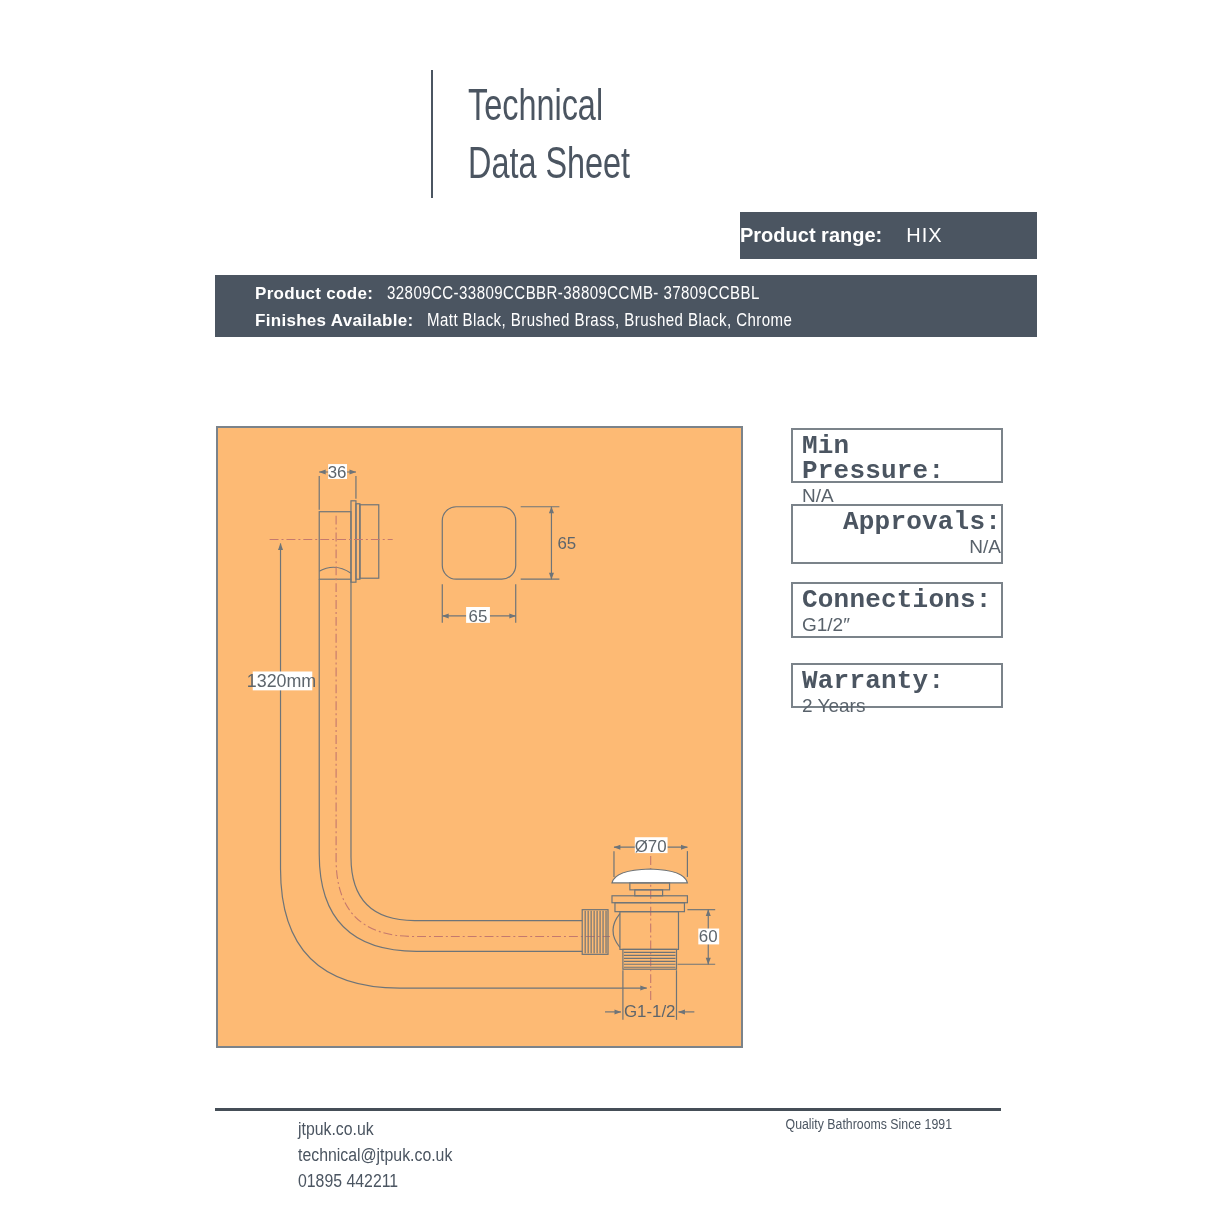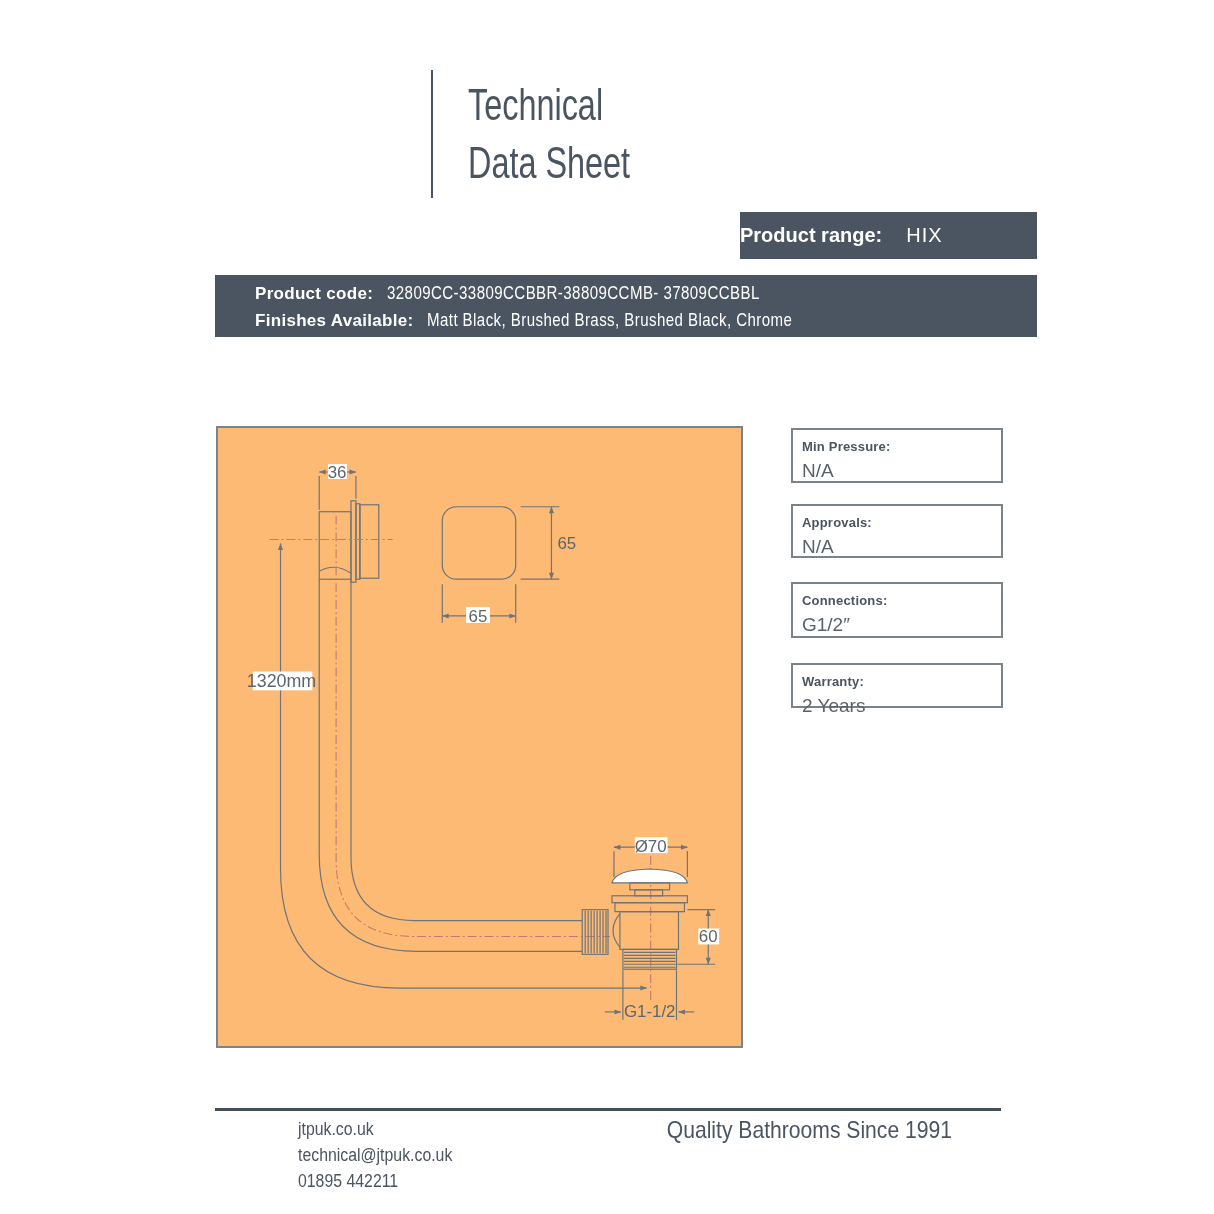--- a/index.html
+++ b/index.html
@@ -34,32 +34,32 @@
 
   
   .draw-frame{left:216px;top:426px;width:527px;height:622px;border:2px solid #7b838a;
               box-sizing:border-box;background:#fdba74;}
   .draw-frame svg{display:block;}
   svg text{font-family:"Liberation Sans",sans-serif;fill:#5d656c;}
 
   
   .spec-box{left:791px;width:212px;border:2px solid #7b838a;box-sizing:border-box;
             padding:4px 0 0 9px;background:#fff;}
-  .spec-box .lbl{font-weight:bold;font-size:13px;line-height:25px;letter-spacing:.2px;}
+  .spec-box .lbl{font-weight:bold;font-size:26px;line-height:25px;letter-spacing:.2px;font-family:Liberation Mono, monospace;}
   .spec-box .val{font-size:19px;line-height:24px;color:#59626b;}
   .sb1{top:428px;height:55px;}
-  .sb2{top:504px;height:54px;}
+  .sb2{top:504px;height:60px;text-align:right;}
   .sb3{top:582px;height:56px;}
   .sb4{top:663px;height:45px;}
 
   
   .footer-line{left:215px;top:1108px;width:786px;height:3px;background:#454e57;}
   .footer-left{left:250px;top:1116px;font-size:18px;line-height:26px;margin-left:48px;}
   .footer-left div{transform:scaleX(.88);transform-origin:left center;white-space:nowrap;}
-  .footer-right{left:600px;top:1116px;width:352px;text-align:right;font-size:24px;}
+  .footer-right{left:600px;top:1116px;width:352px;text-align:right;font-size:14px;}
   .footer-right div{transform:scaleX(.88);transform-origin:100% 50%;white-space:nowrap;}
 </style>
 </head>
 <body>
 
 <div class="page">
 
   <div class="abs hdr-divider"></div>
   <div class="abs doc-title">
     <div>Technical</div>

